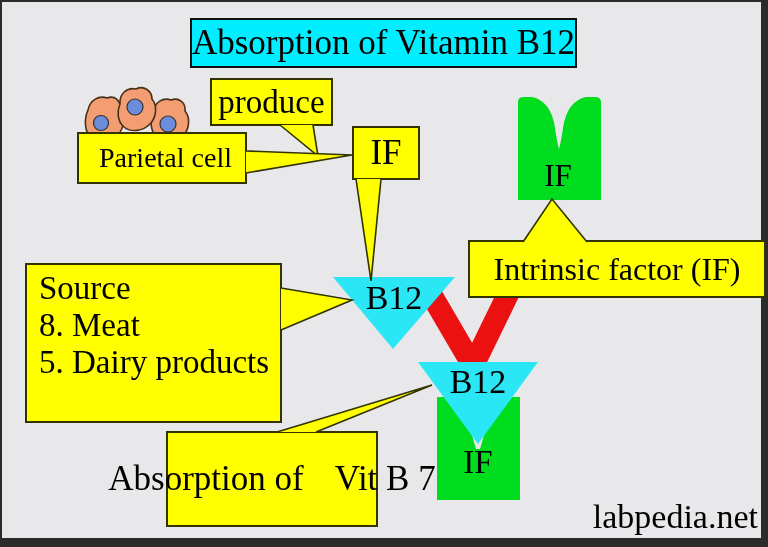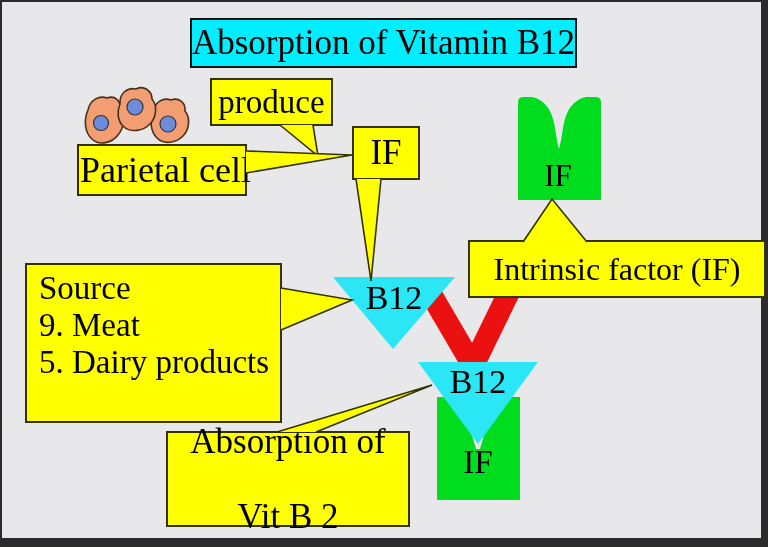--- a/index.html
+++ b/index.html
@@ -33,30 +33,30 @@
   }
   .label{
     position:absolute;color:#000;text-align:center;white-space:nowrap;
   }
   #title-box{
     left:190px;top:18px;width:387px;height:50px;
     background:var(--cyan,#00EEFF);border-color:#101010;
     font-size:35px;
   }
   #produce-box{left:210px;top:78px;width:123px;height:48px;font-size:33px;}
-  #parietal-box{left:77px;top:144px;width:170px;height:52px;font-size:36px;padding-left:7px;}
+  #parietal-box{left:77px;top:132px;width:170px;height:52px;font-size:28px;padding-left:7px;}
   #if-small-box{left:352px;top:126px;width:68px;height:54px;font-size:35px;}
   #intrinsic-box{left:468px;top:240px;width:298px;height:58px;font-size:32px;}
   #source-box{
     left:25px;top:263px;width:257px;height:160px;
     display:block;font-size:33px;line-height:37px;padding:5px 0 1px 12px;
   }
   #absorption-box{
-    left:166px;top:431px;width:244px;height:96px;
-    flex-direction:column;font-size:35px;line-height:44px;gap:31px;
+    left:166px;top:431px;width:212px;height:96px;
+    flex-direction:row;font-size:35px;line-height:44px;gap:31px;
   }
   #b12-free-label{left:351px;top:279px;width:86px;font-size:34px;}
   #b12-bound-label{left:435px;top:363px;width:86px;font-size:34px;}
   #if-receptor-label{left:524px;top:158px;width:68px;font-size:31px;}
   #if-bound-label{left:444px;top:444px;width:68px;font-size:33px;}
   #watermark{left:578px;top:498px;width:180px;text-align:right;font-size:34px;white-space:nowrap;}
 </style>
 </head>
 <body>
 
@@ -99,34 +99,35 @@
   <div class="box" id="if-small-box">
     <span>IF</span>
   </div>
 
   <div class="box" id="intrinsic-box">
     <span>Intrinsic factor (IF)</span>
   </div>
 
   <div class="box" id="source-box">
     <div>Source</div>
-    <div>9. Meat</div>
+    <div>8. Meat</div>
     <div>5. Dairy products</div>
   </div>
 
   <div class="box" id="absorption-box">
     <div>Absorption of</div>
-    <div>Vit B 2</div>
+    <div>Vit B 7</div>
   </div>
 
   <div class="label" id="b12-free-label">B12</div>
   <div class="label" id="b12-bound-label">B12</div>
   <div class="label" id="if-receptor-label">IF</div>
   <div class="label" id="if-bound-label">IF</div>
 
+  <div class="label" id="watermark">labpedia.net</div>
 
   <svg class="layer" width="768" height="547" viewBox="0 0 768 547">
     <path class="tail" d="M280,125 L318,156 L313,125"></path>
     <path class="tail" d="M246,151 L352,155 L246,173"></path>
     <path class="tail" d="M356,179 L371,281 L381,179"></path>
     <path class="tail" d="M281,288 L352,300 L281,330"></path>
     <path class="tail" d="M523,242 L552,199 L587,242"></path>
     <path class="tail" d="M277,432 L432,385 L316,432"></path>
   </svg>
 </div>

